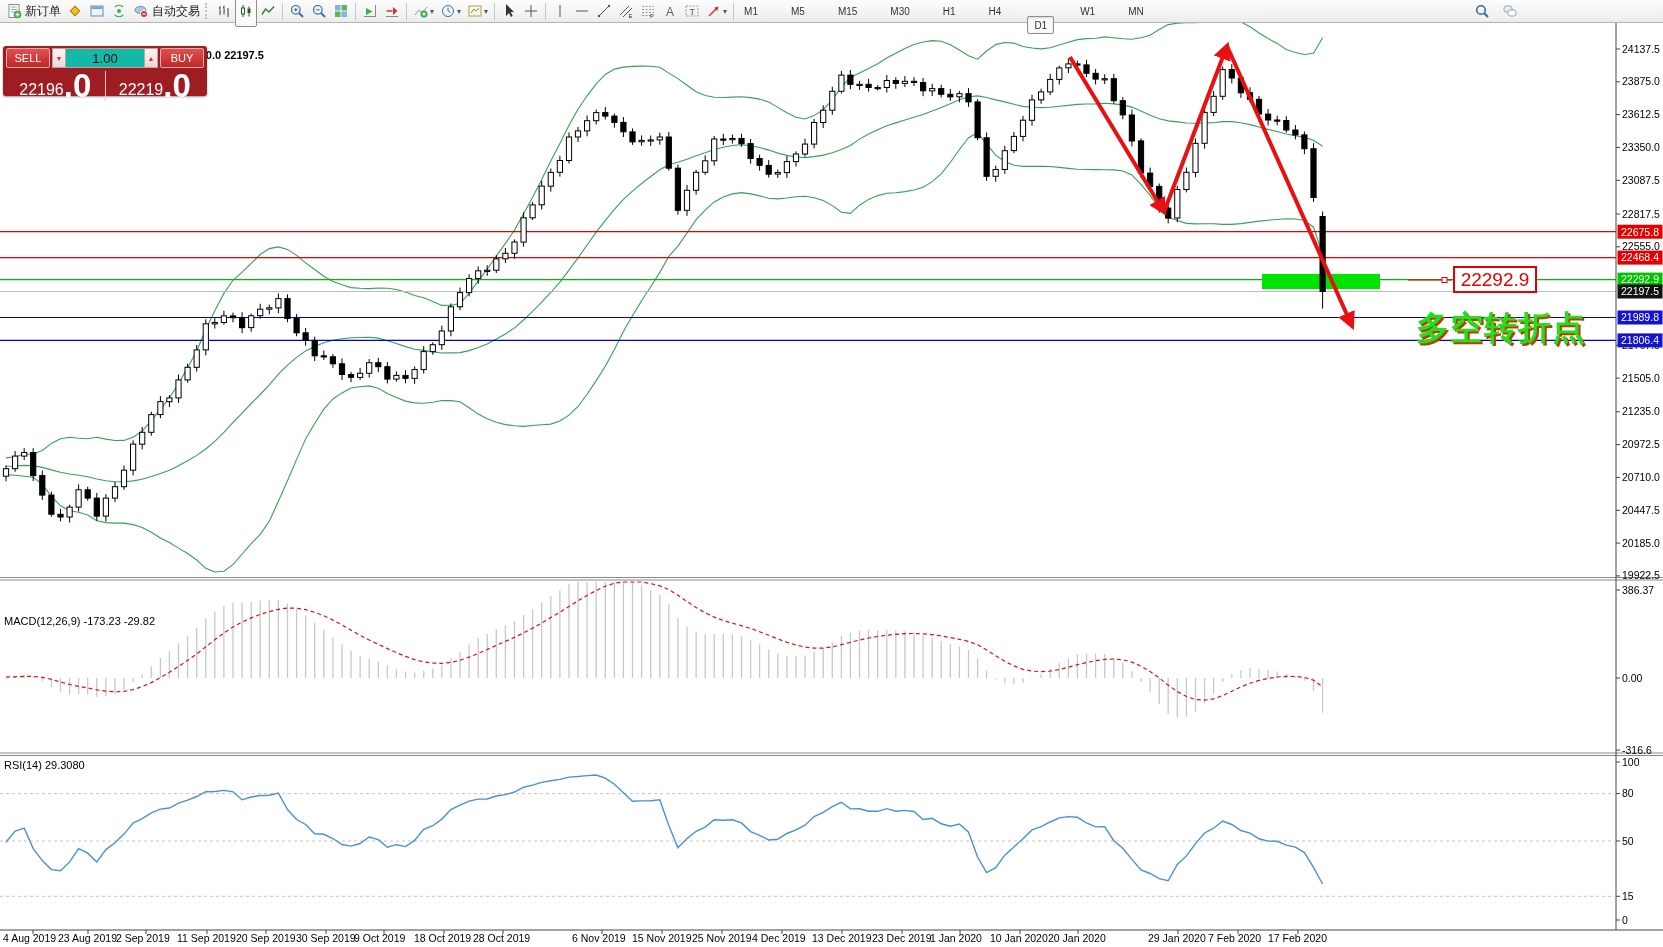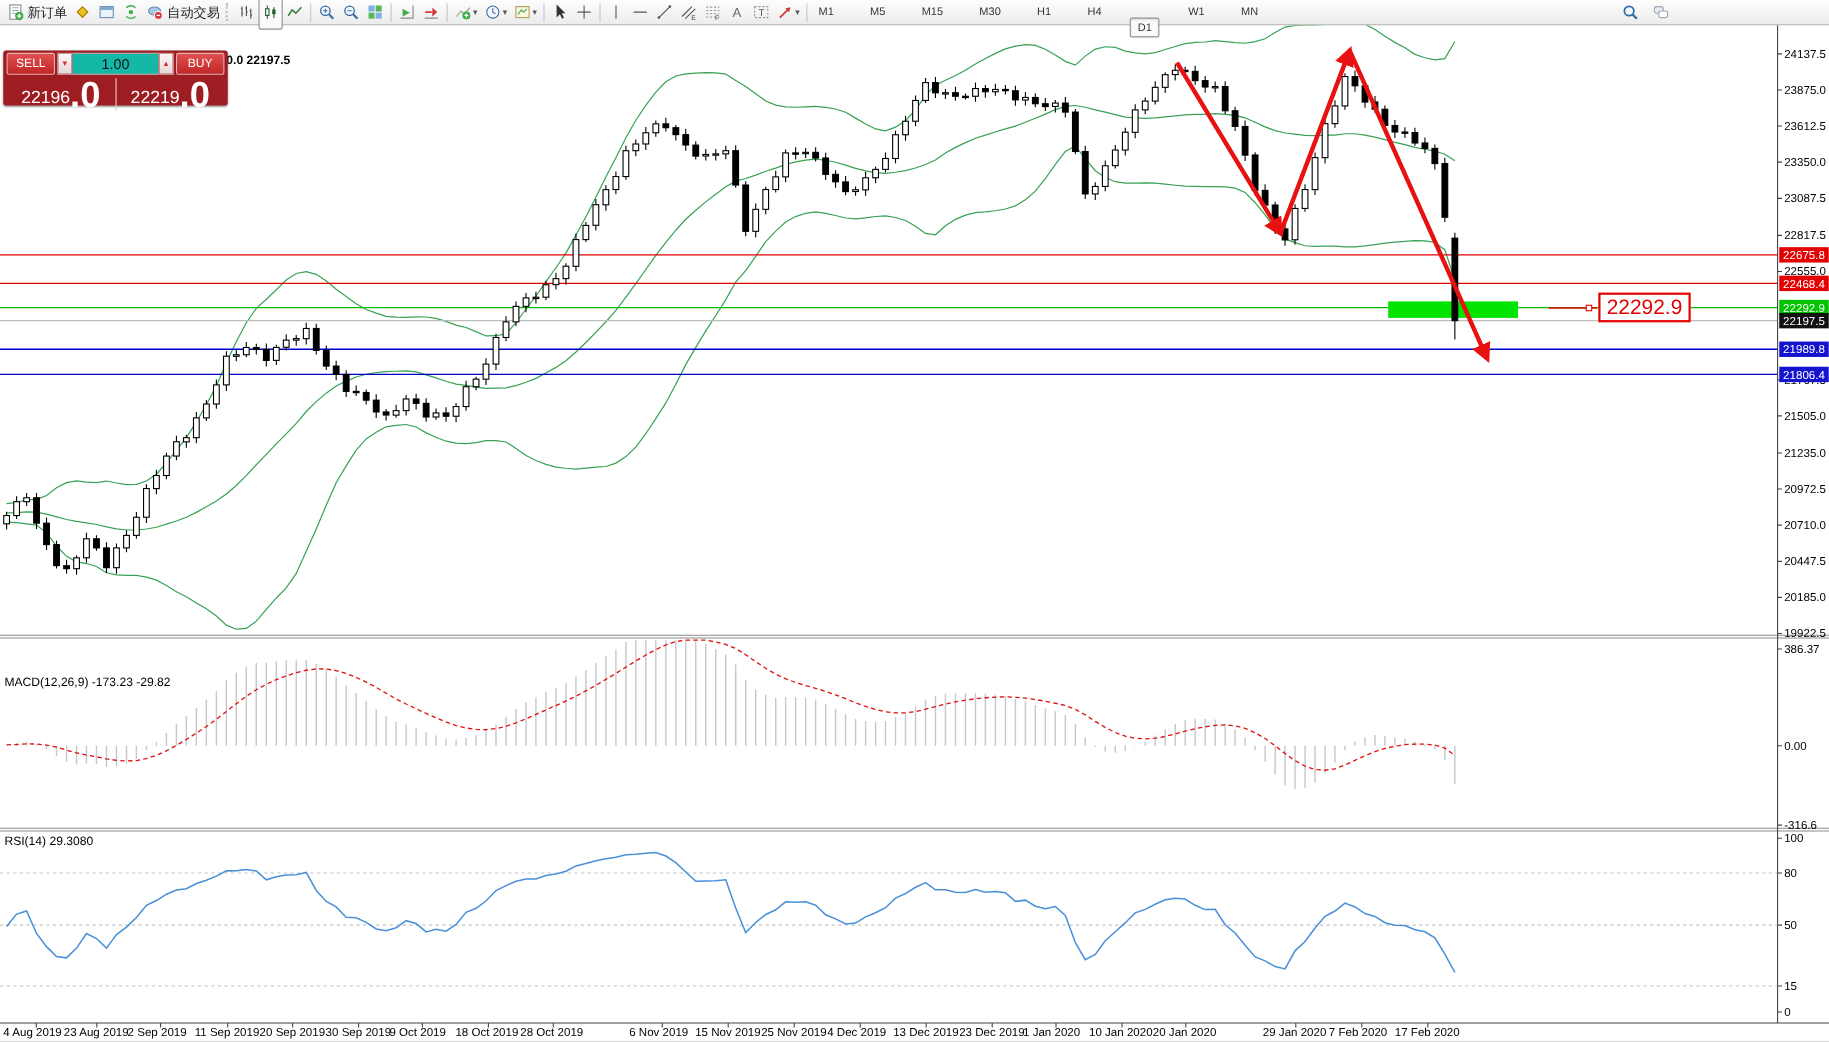--- a/index.html
+++ b/index.html
@@ -884,13 +884,14 @@
       </div>
       <div class="tp-div"></div>
       <div class="tp-price">
         <span class="main">22219</span>
         <span class="frac">.0</span>
       </div>
     </div>
   </div>
 
   <div class="price-flag">22292.9</div>
+  <div class="cn-note">多空转折点</div>
 </div>
 
 </body></html>

